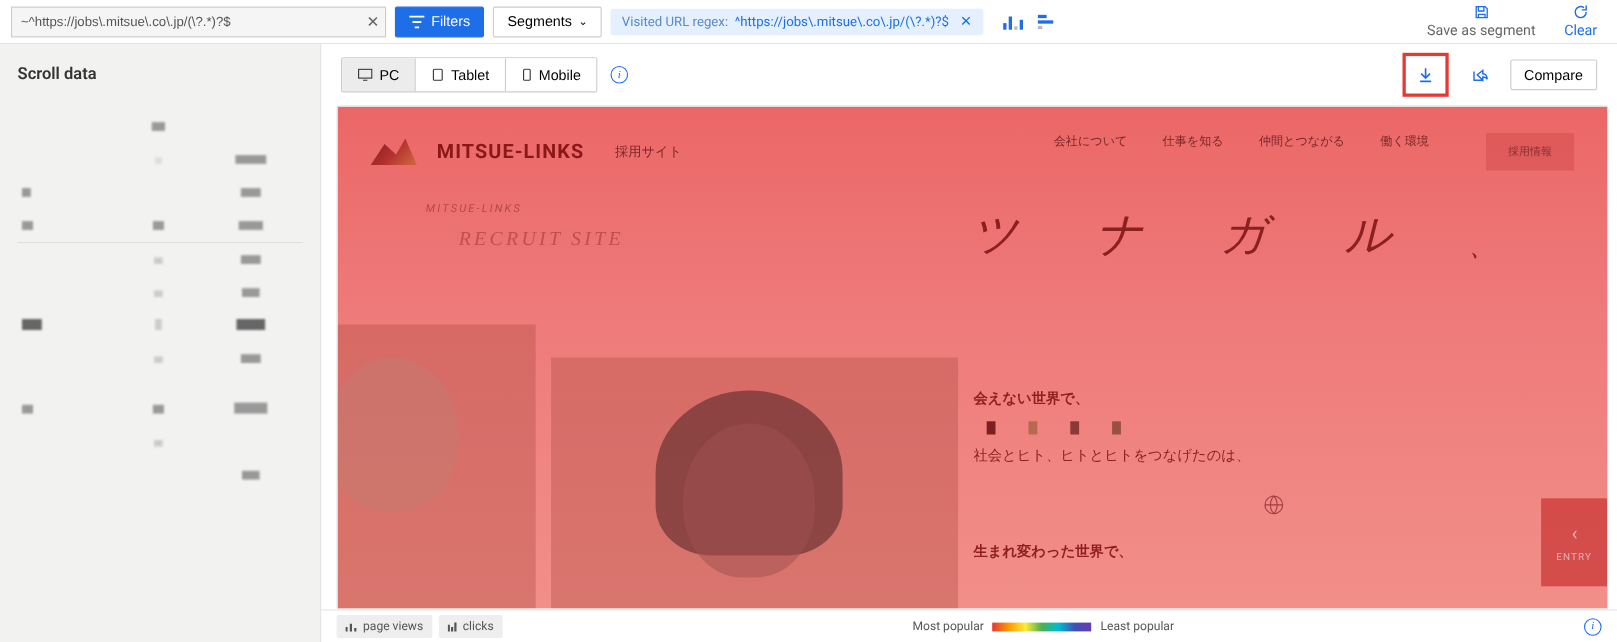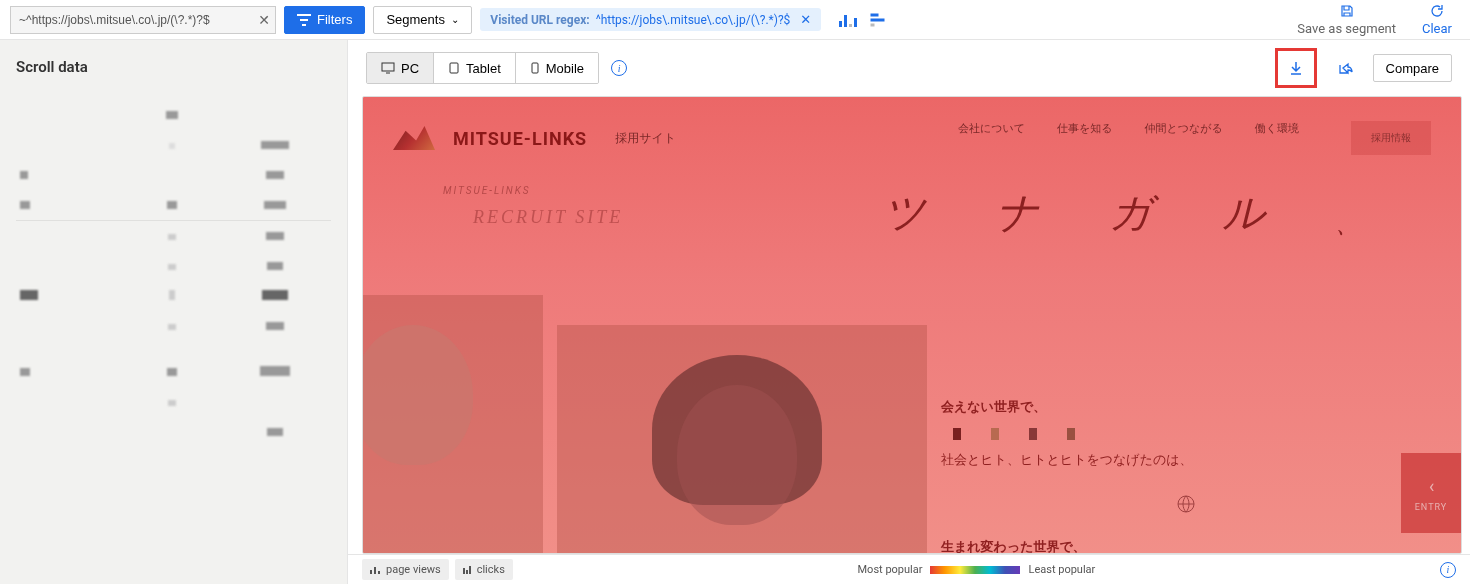--- a/index.html
+++ b/index.html
@@ -18,21 +18,21 @@
     .top-bar {
       display: flex;
       align-items: center;
       padding: 8px 10px;
       gap: 8px;
       border-bottom: 1px solid #e5e5e5;
       height: 40px;
     }
     .url-input-wrap {
       position: relative;
-      width: 266px;
+      width: 341px;
     }
     .url-input {
       width: 100%;
       height: 28px;
       border: 1px solid #ccc;
       padding: 4px 28px 4px 8px;
       font-size: 12px;
       color: #555;
       background: #f5f5f5;
     }
@@ -67,21 +67,21 @@
       background: #e4f0fd;
       border: none;
       border-radius: 3px;
       padding: 4px 10px;
       font-size: 12px;
       color: #1e6ee8;
       display: flex;
       align-items: center;
       gap: 6px;
     }
-    .pill .prefix { color: #5a88c8; font-weight: bold; }
+    .pill .prefix { color: #5a88c8; }
     .pill .close { color: #1e6ee8; font-size: 13px; cursor: pointer; margin-left: 4px; }
     .spacer { flex: 1; }
     .link-action {
       color: #1e6ee8;
       font-size: 13px;
       cursor: pointer;
       display: inline-flex;
       align-items: center;
       gap: 3px;
       flex-direction: column;
@@ -98,21 +98,21 @@
     .mini-bars span { width: 3px; background: #1e6ee8; }
 
     
     .main {
       display: flex;
       height: calc(100% - 40px);
     }
 
     
     .sidebar {
-      width: 348px;
+      width: 292px;
       background: #f2f2f0;
       border-right: 1px solid #e5e5e5;
       padding: 18px 16px;
       overflow: hidden;
     }
     .sidebar h2 {
       font-size: 15px;
       font-weight: 600;
       color: #333;
       margin-bottom: 24px;
@@ -291,21 +291,20 @@
       font-style: italic;
       font-weight: 300;
     }
     .jp-letters span:last-child { font-size: 26px; align-self: flex-end; }
 
     .body-row {
       display: flex;
       gap: 14px;
       padding: 0 0 0 0;
       height: 270px;
-      align-items: flex-end;
     }
     .face-box {
       background: rgba(180,80,70,0.4);
       position: relative;
       overflow: hidden;
     }
     .face1 { width: 180px; height: 270px; }
     .face2 { width: 370px; height: 240px; margin-top: 30px; }
     .face-head {
       width: 120px; height: 140px;

